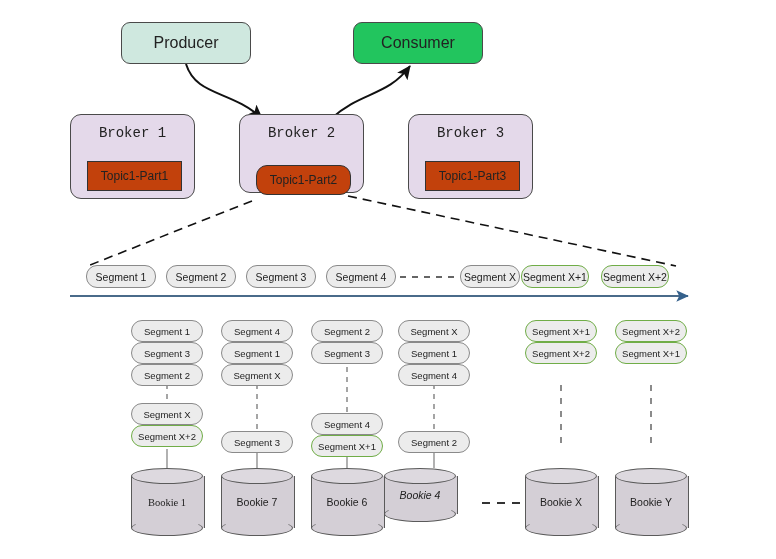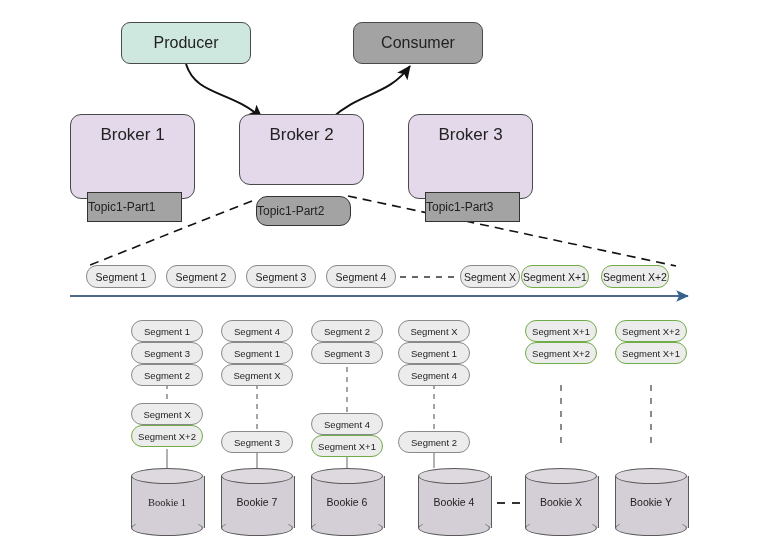--- a/index.html
+++ b/index.html
@@ -7,28 +7,28 @@
        font-family:"Liberation Sans","DejaVu Sans",sans-serif;color:#222;}
   #stage{position:absolute;left:0;top:0;width:776px;height:559px;}
   svg.layer{position:absolute;left:0;top:0;width:776px;height:559px;pointer-events:none;}
 
   .node{position:absolute;box-sizing:border-box;display:flex;align-items:center;
         justify-content:center;text-align:center;border-radius:11px;}
 
   
   .endpoint{border:1.2px solid #4a4a4a;border-radius:9px;font-size:16px;}
   .producer{background:#cfe8df;}
-  .consumer{background:#a3a3a3;}
+  .consumer{background:#22c55e;}
 
   
   .broker{background:#e4d9ea;border:1.3px solid #4a4a4a;border-radius:11px;
           display:block;}
-  .broker-title{position:absolute;left:0;right:0;top:10px;font-size:17px;text-align:center;}
-  .broker-inner{position:absolute;background:#a3a3a3;border:1.2px solid #333;
-                display:flex;align-items:center;justify-content:flex-start;font-size:12px;margin-top:31px;}
+  .broker-title{position:absolute;left:0;right:0;top:10px;font-size:14px;text-align:center;font-family:Liberation Mono, monospace;}
+  .broker-inner{position:absolute;background:#c2410c;border:1.2px solid #333;
+                display:flex;align-items:center;justify-content:center;font-size:12px;}
 
   
   .seg{background:#ececec;border:1.3px solid #8a8a8a;font-size:10.5px;
        display:flex;align-items:center;justify-content:center;}
   .seg.hl{border:1.8px solid #70ad47;}
 
   
   .sseg{background:#ececec;border:1.2px solid #8a8a8a;font-size:9.5px;
         display:flex;align-items:center;justify-content:center;}
   .sseg.hl{border:1.7px solid #70ad47;}
@@ -95,21 +95,21 @@
     <span>Consumer</span>
   </div>
 
   <div class="node broker" style="left:70px;top:114px;width:125px;height:85px;">
     <div class="broker-title">Broker 1</div>
     <div class="broker-inner" style="left:16px;top:46px;width:93px;height:28px;">
       <span>Topic1-Part1</span>
     </div>
   </div>
 
-  <div class="node broker" style="left:239px;top:114px;width:125px;height:71px;">
+  <div class="node broker" style="left:239px;top:114px;width:125px;height:79px;">
     <div class="broker-title">Broker 2</div>
     <div class="broker-inner" style="left:16px;top:50px;width:93px;height:28px;border-radius:11px;">
       <span>Topic1-Part2</span>
     </div>
   </div>
 
   <div class="node broker" style="left:408px;top:114px;width:125px;height:85px;">
     <div class="broker-title">Broker 3</div>
     <div class="broker-inner" style="left:16px;top:46px;width:93px;height:28px;">
       <span>Topic1-Part3</span>
@@ -203,21 +203,21 @@
       </div>
       <div class="node sseg" style="left: 398px; top: 342px; width: 72px; height: 22px;">
         <span>Segment 1</span>
       </div>
       <div class="node sseg" style="left: 398px; top: 364px; width: 72px; height: 22px;">
         <span>Segment 4</span>
       </div>
       <div class="node sseg" style="left: 398px; top: 431px; width: 72px; height: 22px;">
         <span>Segment 2</span>
       </div>
-      <div class="bookie" style="left: 418px; top: 468px; width: 72px; height: 68px;">
+      <div class="bookie" style="left: 384px; top: 468px; width: 72px; height: 54px; font-style: italic;">
         <div class="body"></div>
         <div class="bottom"></div>
         <div class="top"></div>
         <div class="lbl">Bookie 4</div>
       </div>
       <div class="node sseg hl" style="left: 525px; top: 320px; width: 72px; height: 22px;">
         <span>Segment X+1</span>
       </div>
       <div class="node sseg hl" style="left: 525px; top: 342px; width: 72px; height: 22px;">
         <span>Segment X+2</span>

